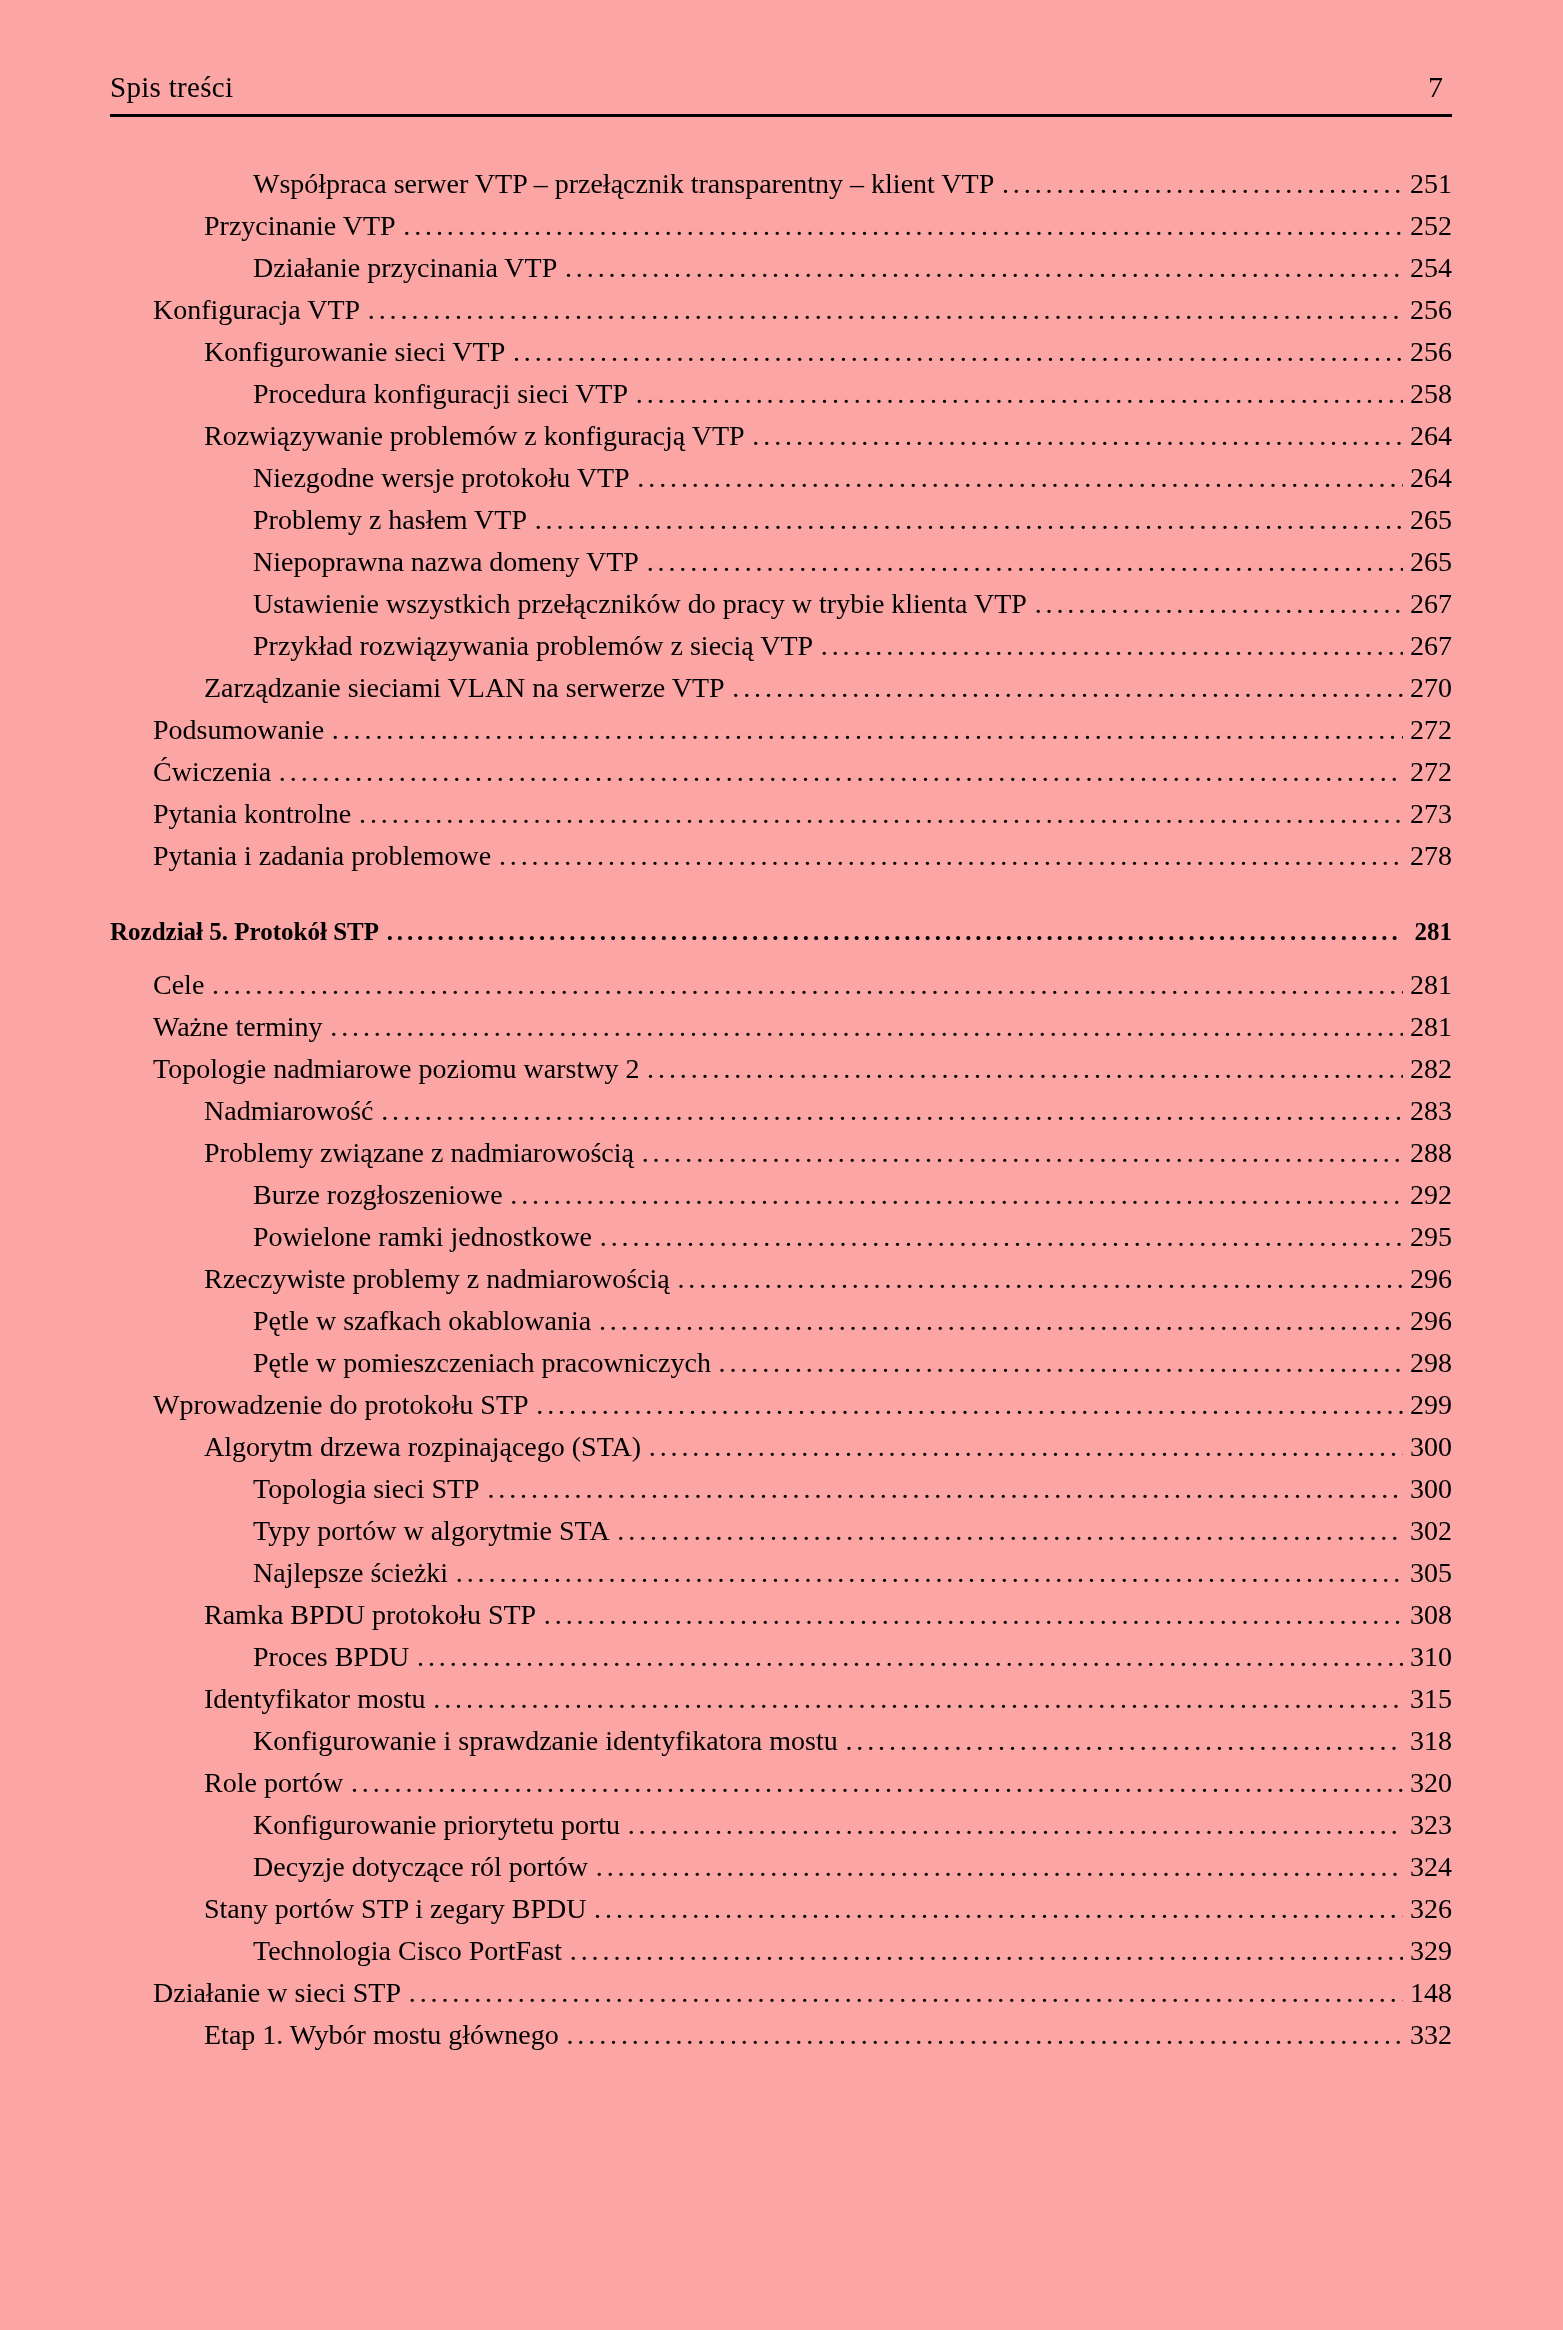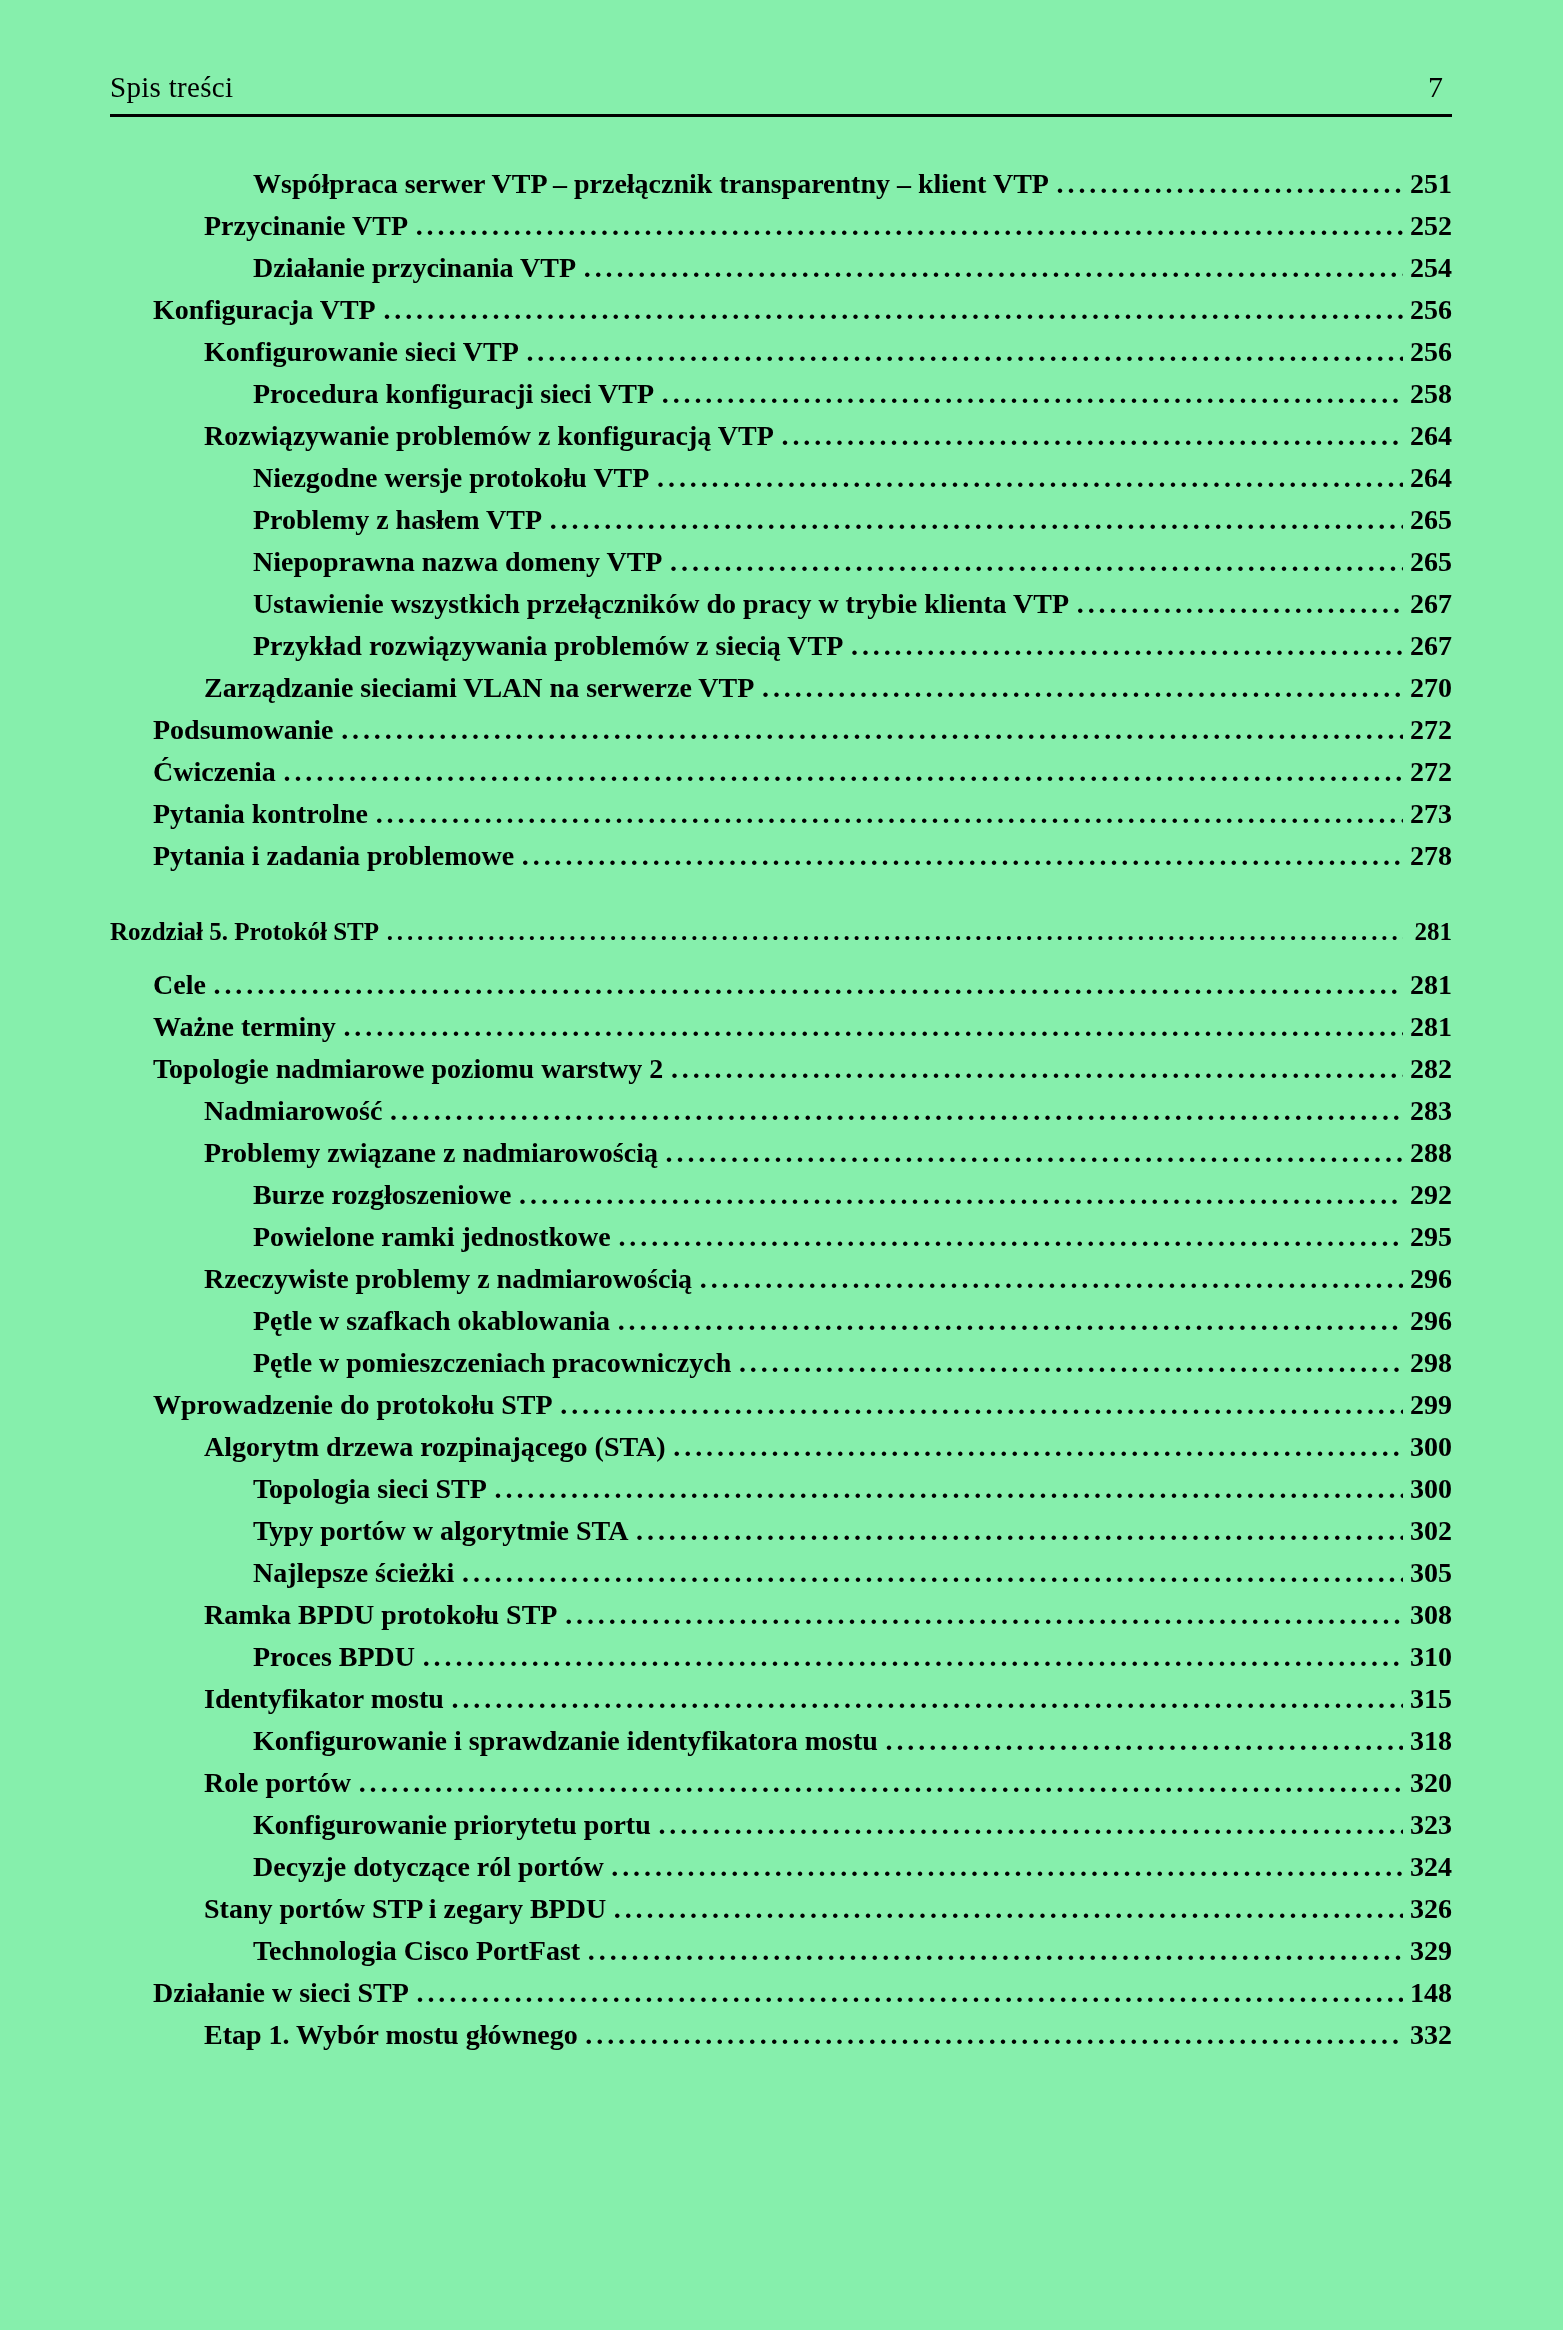--- a/index.html
+++ b/index.html
@@ -1,20 +1,20 @@
 <!DOCTYPE html>
 <html style="font-size:10.3px"><head>
 <meta charset="utf-8">
 <style>
   html, body { margin: 0; padding: 0; }
   body { background: #d9d9d9; }
   .page {
     width: 1563px;
     height: 2330px;
-    background: #86efac;
+    background: #fca5a5;
     box-sizing: border-box;
     font-family: "Liberation Serif", serif;
     color: #000;
     position: relative;
     overflow: hidden;
   }
   .content {
     padding: 70px 111px 0 110px;
   }
   .header {
@@ -28,21 +28,20 @@
   .header-title { letter-spacing: 0.3px; }
   .header-page { font-size: 30px; padding-right: 9px; }
   .toc {
     margin-top: 46px;
     font-size: 28px;
     line-height: 42px;
   }
   .toc-row {
     display: flex;
     align-items: baseline;
-    font-weight: bold;
   }
   .toc-label { white-space: nowrap; }
   .leader {
     flex: 1 1 auto;
     overflow: hidden;
     white-space: nowrap;
     margin: 0 3.9px 0 7.7px;
     min-width: 19.3px;
   }
   .leader::after {

